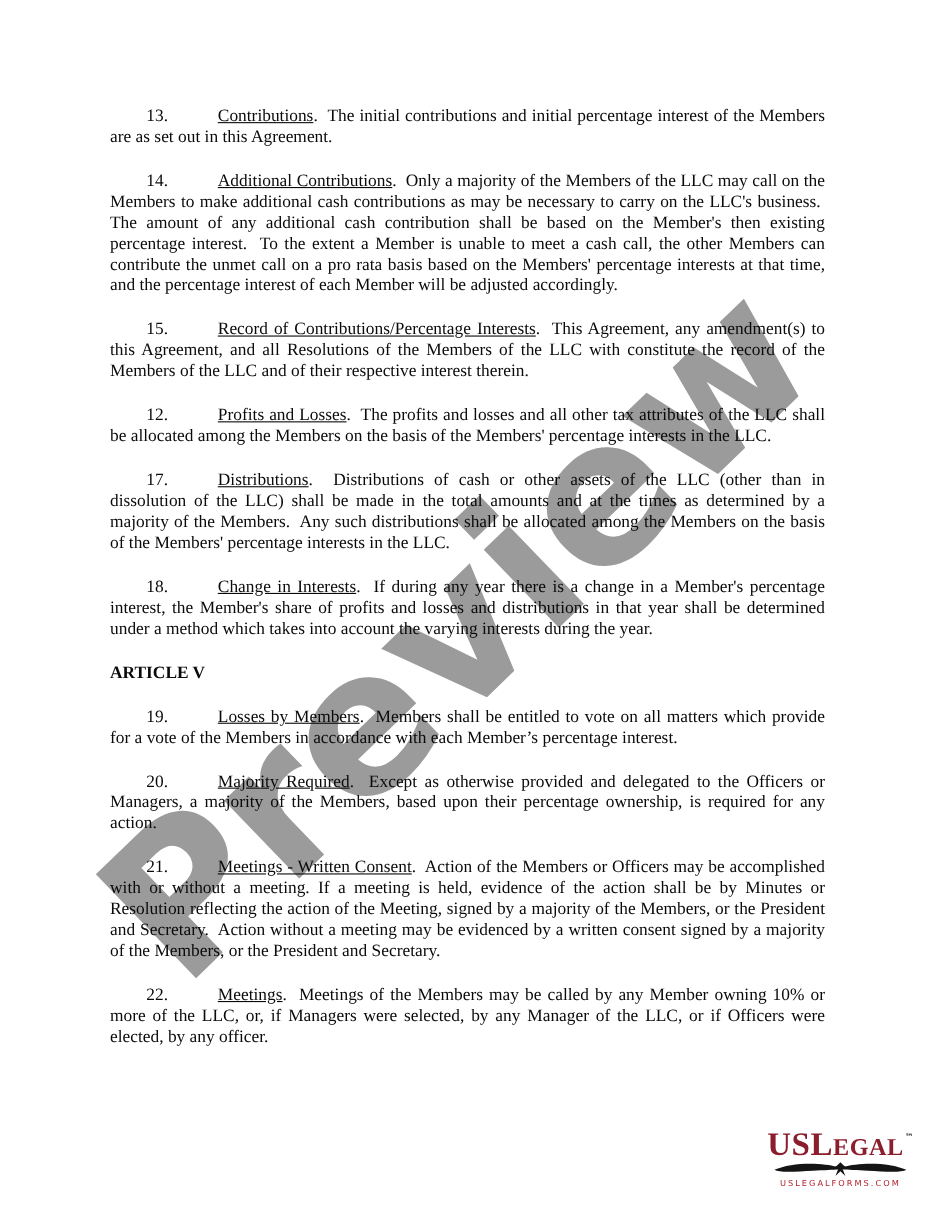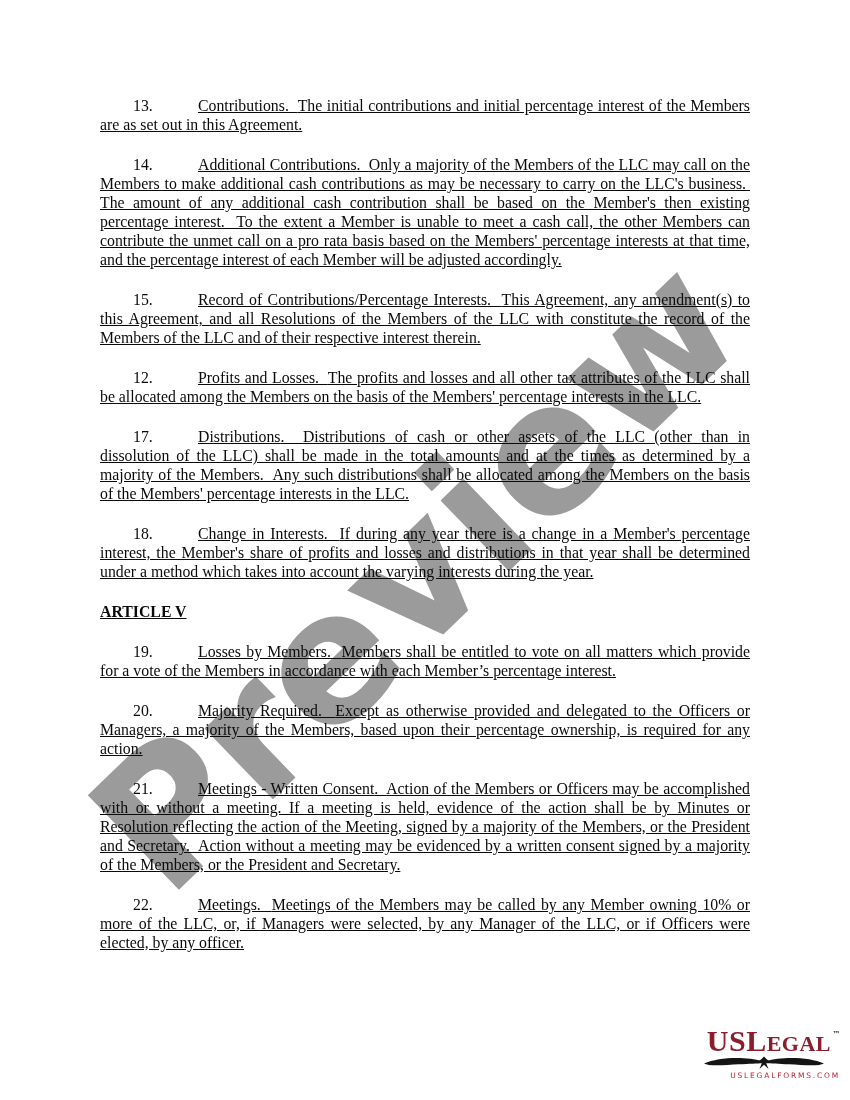--- a/index.html
+++ b/index.html
@@ -26,21 +26,20 @@
     z-index: 0;
     user-select: none;
   }
   .content {
     position: relative;
     z-index: 1;
     padding: 96px 100px 0 100px;
     font-size: 15.8px;
     line-height: 19px;
     text-align: justify;
-    text-decoration: underline;
   }
   p.para {
     margin: 0 0 21px 0;
     text-indent: 33px;
   }
   .num {
     display: inline-block;
     width: 65px;
     text-indent: 0;
   }
@@ -50,21 +49,21 @@
     text-align: left;
     margin: 0 0 21px 0;
     line-height: 19px;
   }
   
   .logo {
     position: absolute;
     left: 688px;
     top: 1026px;
     width: 152px;
-    text-align: right;
+    text-align: center;
     z-index: 1;
   }
   .brand {
     font-family: "Liberation Serif", serif;
     font-weight: 700;
     color: #8b1e2d;
     line-height: 1;
     white-space: nowrap;
   }
   .brand-main { font-size: 30px; letter-spacing: 0.5px; }

